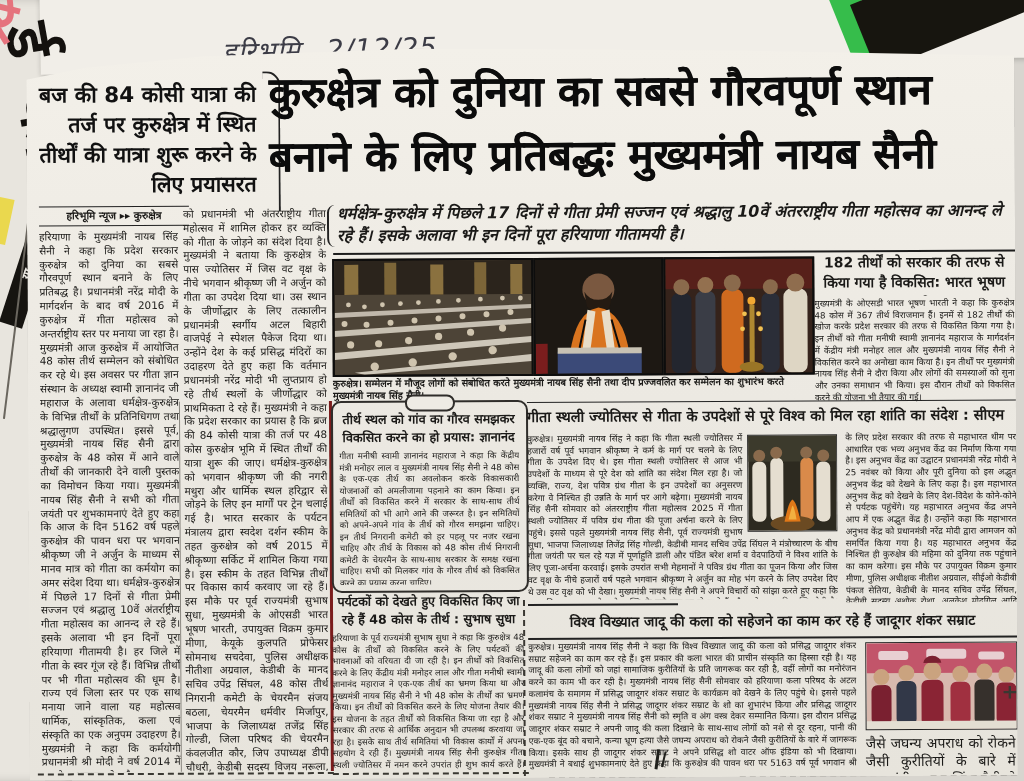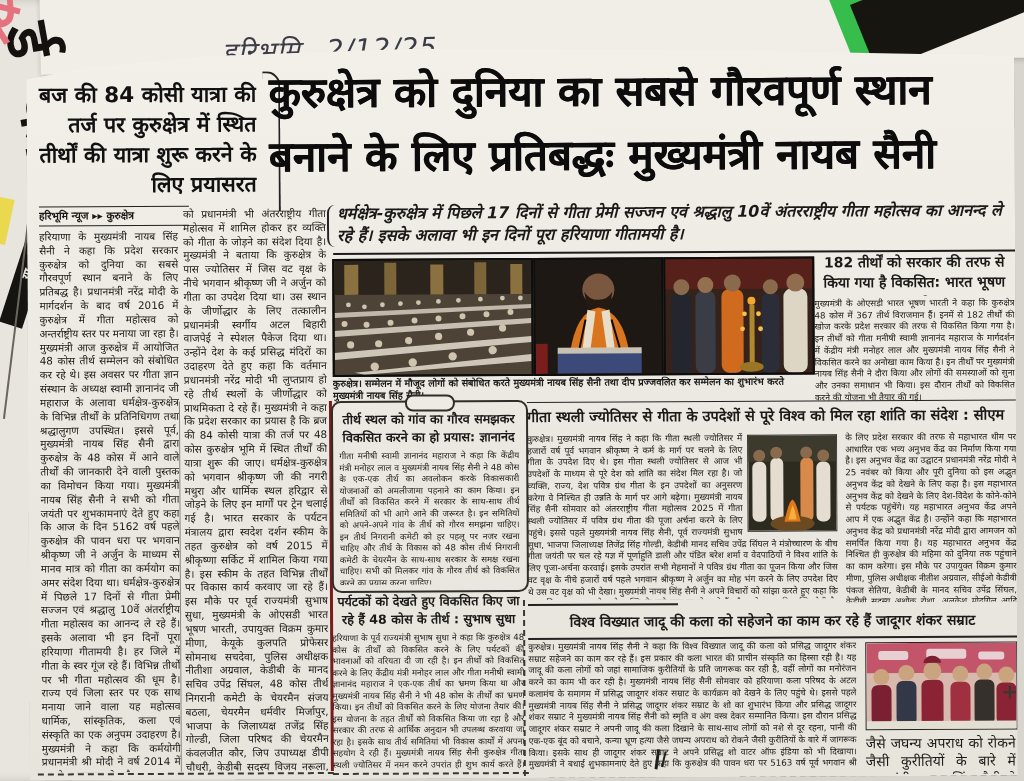--- a/index.html
+++ b/index.html
@@ -38,21 +38,21 @@
   .brace{left:236px;top:22px;width:16px;height:138px;border-right:2.5px solid #222;
          border-top:2.5px solid #222;border-radius:0 14px 0 0;}
   .headline{left:242px;top:12px;width:748px;height:140px;font-size:42px;font-weight:800;
             line-height:64px;color:#0c0c0c;text-shadow:.6px 0 #0c0c0c;white-space:nowrap;overflow:hidden;}
   .standfirst{left:310px;top:154px;width:676px;height:46px;font-size:16px;font-weight:bold;
               font-style:italic;line-height:1.4;overflow:hidden;}
   .lede-brace{left:300px;top:156px;width:9px;height:42px;border-left:2px solid #222;
               border-radius:8px 0 0 8px;}
   .standfirst-rule{left:306px;top:204px;width:682px;height:0;border-top:2px solid #1c1c1c;}
   .byline{left:12px;top:156px;width:150px;height:18px;font-size:10.5px;font-weight:bold;
-          border-top:1.3px solid #222;border-bottom:1.3px solid #222;
+          text-align:center;border-top:1.3px solid #222;border-bottom:1.3px solid #222;
           line-height:17px;overflow:hidden;}
   .bodytext{font-size:10.4px;line-height:1.33;text-align:justify;overflow:hidden;}
   .col1{left:12px;top:180px;width:139px;height:542px;}
   .col2{left:156px;top:158px;width:143px;height:564px;}
   .colrule{left:151px;top:352px;width:1px;height:370px;background:#8a8780;}
   .redrule{left:301px;top:352px;width:3px;height:370px;background:#7a1c1c;}
   .pullquote{float:left;width:56px;margin:4px 6px 4px 0;padding:4px 0;border-top:1.5px solid #222;
              border-bottom:1.5px solid #222;font-size:10px;font-weight:bold;line-height:1.3;
              text-align:left;}
   .pullquote .sq{display:inline-block;width:6px;height:6px;background:#111;margin-right:3px;}

